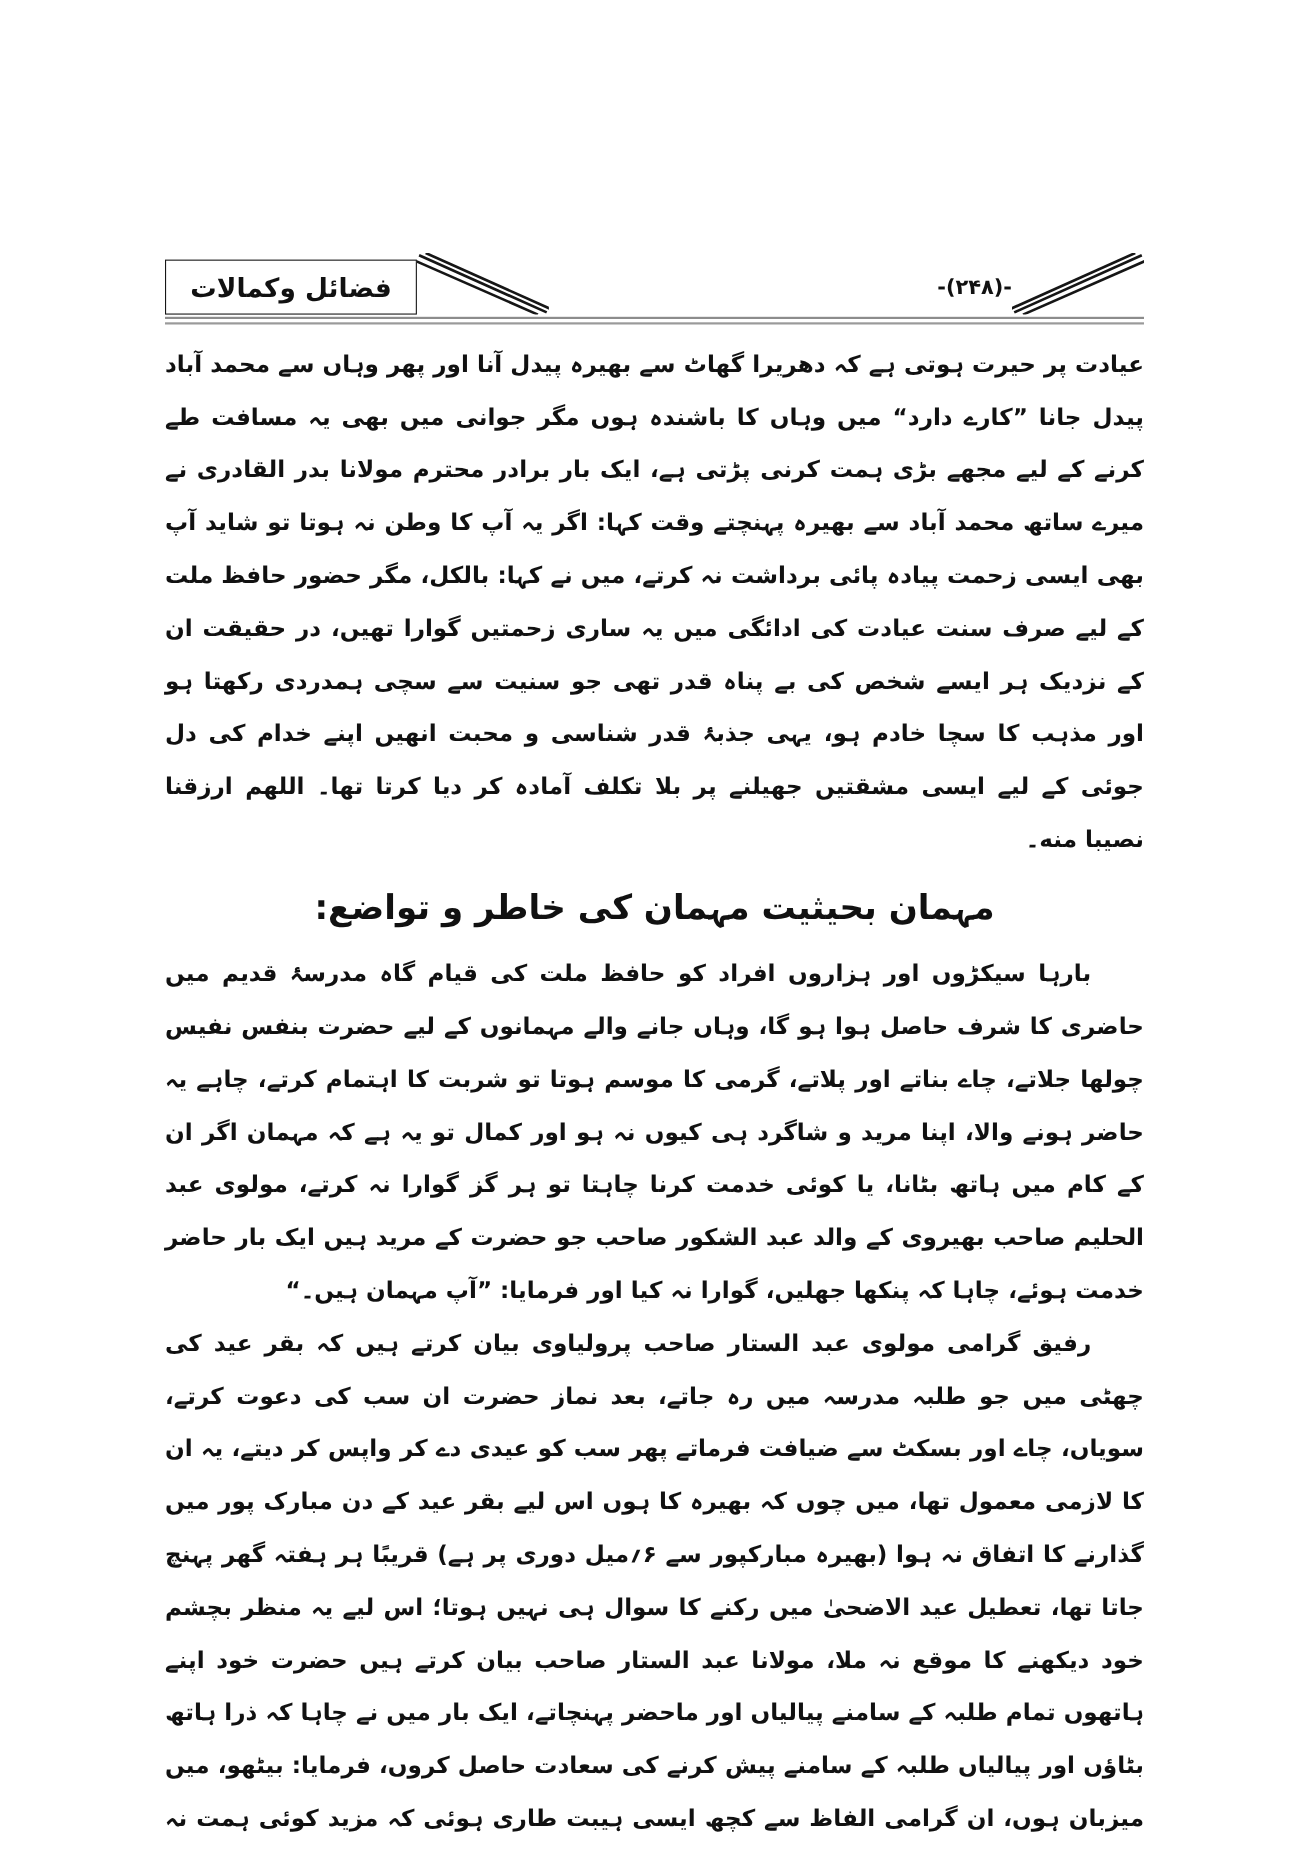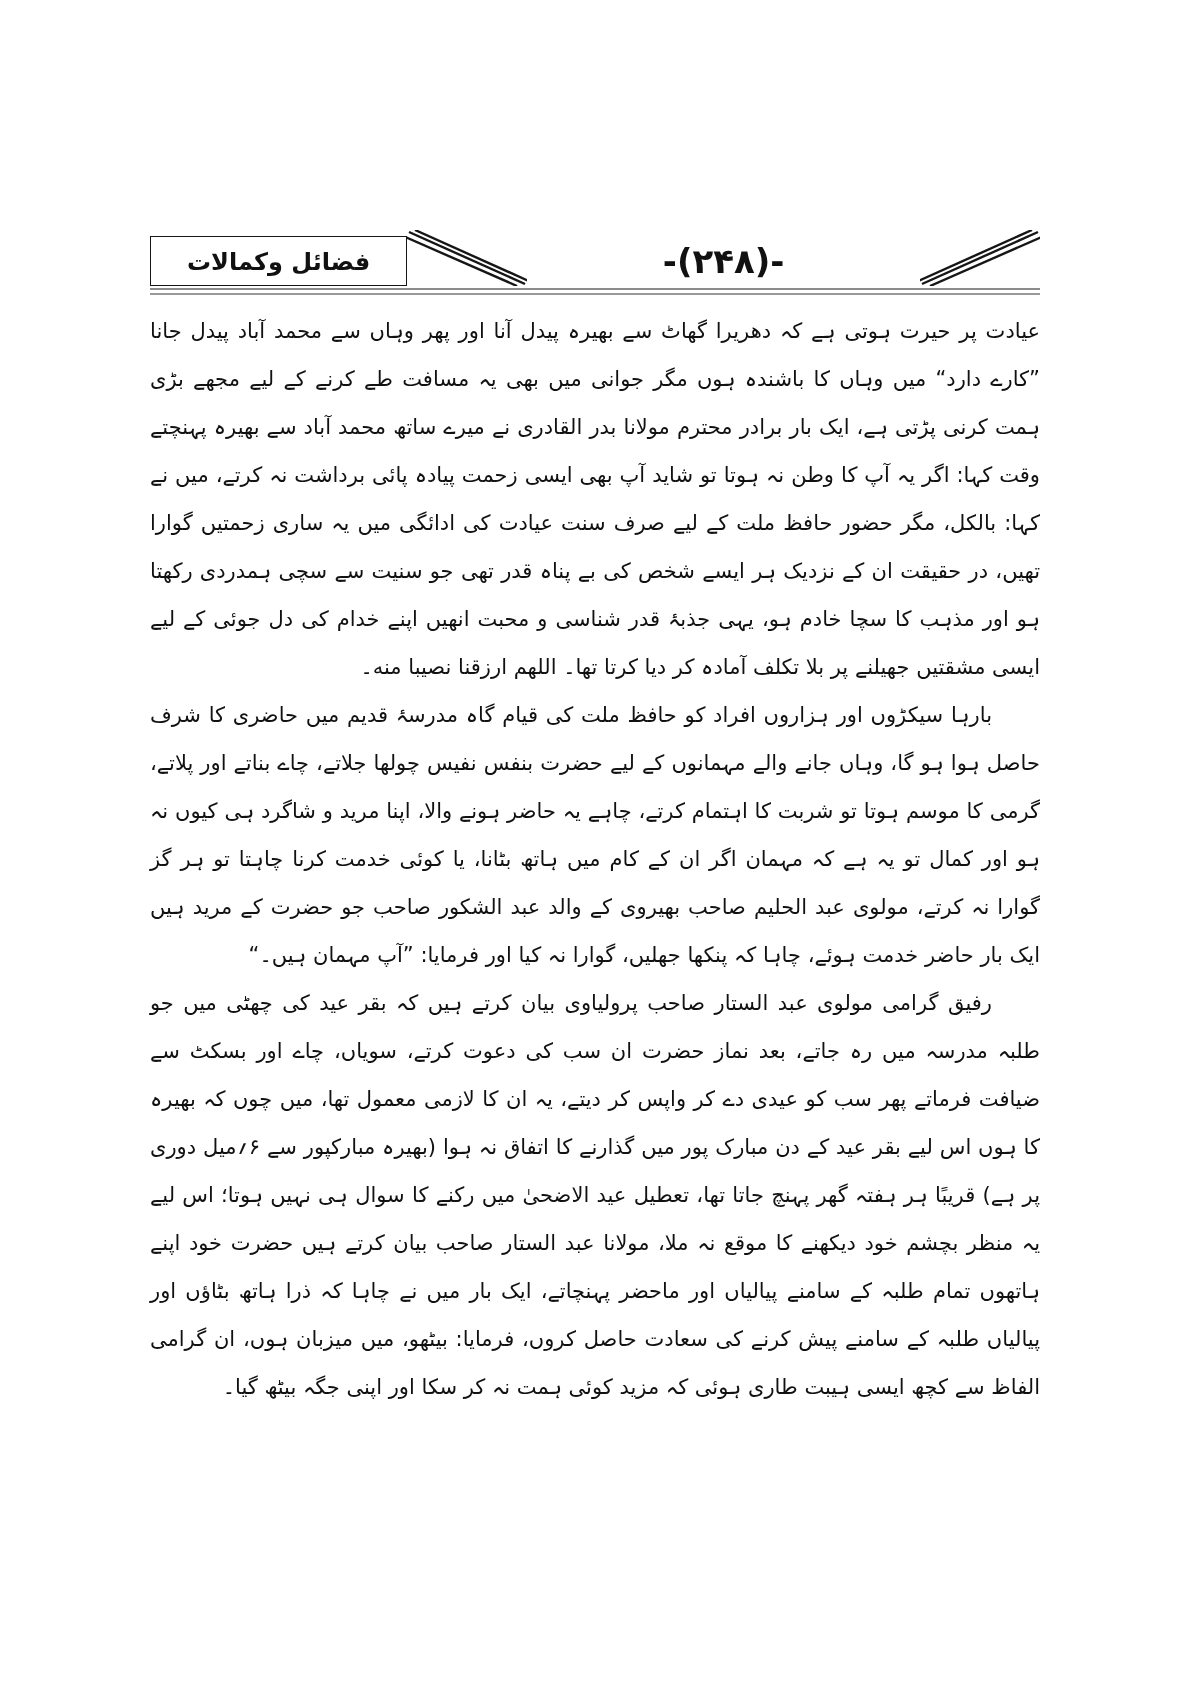--- a/index.html
+++ b/index.html
@@ -33,59 +33,59 @@
   .hdr-side {
     display: flex;
     align-items: flex-end;
     height: 58px;
   }
   .hdr-box {
     border: 1.6px solid #161616;
     background: #ffffff;
     height: 50px;
     line-height: 50px;
-    padding: 0 36px;
+    padding: 0 22px;
     font-size: 24px;
     font-weight: bold;
     white-space: nowrap;
     box-sizing: border-box;
   }
   .diag {
     display: block;
     height: 56px;
     width: 120px;
   }
   .diag line {
     stroke: #161616;
     stroke-width: 2.4;
   }
   .hdr-center {
     flex: 1;
-    text-align: center;
-    font-size: 34px;
+    font-size: 19px;
     font-weight: 600;
     line-height: 50px;
     letter-spacing: 1px;
   }
   .rule {
     height: 3px;
     border-top: 2.5px solid #8c8c8c;
     border-bottom: 2px solid #9a9a9a;
     margin-top: 2px;
   }
   
   .bodytext {
     margin-top: 12px;
     font-size: 21px;
     line-height: 48px;
     text-align: justify;
   }
   .para {
     margin: 0;
     text-indent: 48px; 
+    font-weight: bold;
   }
   .para.no-indent {
     text-indent: 0;
   }
   .heading {
     margin: 6px 0 4px 0;
     text-align: center;
     font-size: 31px;
     font-weight: bold;
     line-height: 64px;
@@ -119,20 +119,21 @@
         <div class="hdr-box">فضائل وکمالات</div>
       </div>
     </div>
 
     <div class="rule"></div>
 
     <div class="bodytext">
 
       <p class="para no-indent">عیادت پر حیرت ہوتی ہے کہ دھریرا گھاٹ سے بھیرہ پیدل آنا اور پھر وہاں سے محمد آباد پیدل جانا ”کارے دارد“ میں وہاں کا باشندہ ہوں مگر جوانی میں بھی یہ مسافت طے کرنے کے لیے مجھے بڑی ہمت کرنی پڑتی ہے، ایک بار برادر محترم مولانا بدر القادری نے میرے ساتھ محمد آباد سے بھیرہ پہنچتے وقت کہا: اگر یہ آپ کا وطن نہ ہوتا تو شاید آپ بھی ایسی زحمت پیادہ پائی برداشت نہ کرتے، میں نے کہا: بالکل، مگر حضور حافظ ملت کے لیے صرف سنت عیادت کی ادائگی میں یہ ساری زحمتیں گوارا تھیں، در حقیقت ان کے نزدیک ہر ایسے شخص کی بے پناہ قدر تھی جو سنیت سے سچی ہمدردی رکھتا ہو اور مذہب کا سچا خادم ہو، یہی جذبۂ قدر شناسی و محبت انھیں اپنے خدام کی دل جوئی کے لیے ایسی مشقتیں جھیلنے پر بلا تکلف آمادہ کر دیا کرتا تھا۔ اللهم ارزقنا نصیبا منه۔</p>
 
+      <h2 class="heading">مہمان بحیثیت مہمان کی خاطر و تواضع:</h2>
 
       <p class="para">بارہا سیکڑوں اور ہزاروں افراد کو حافظ ملت کی قیام گاہ مدرسۂ قدیم میں حاضری کا شرف حاصل ہوا ہو گا، وہاں جانے والے مہمانوں کے لیے حضرت بنفس نفیس چولھا جلاتے، چاے بناتے اور پلاتے، گرمی کا موسم ہوتا تو شربت کا اہتمام کرتے، چاہے یہ حاضر ہونے والا، اپنا مرید و شاگرد ہی کیوں نہ ہو اور کمال تو یہ ہے کہ مہمان اگر ان کے کام میں ہاتھ بٹانا، یا کوئی خدمت کرنا چاہتا تو ہر گز گوارا نہ کرتے، مولوی عبد الحلیم صاحب بھیروی کے والد عبد الشکور صاحب جو حضرت کے مرید ہیں ایک بار حاضر خدمت ہوئے، چاہا کہ پنکھا جھلیں، گوارا نہ کیا اور فرمایا: ”آپ مہمان ہیں۔“</p>
 
       <p class="para">رفیق گرامی مولوی عبد الستار صاحب پرولیاوی بیان کرتے ہیں کہ بقر عید کی چھٹی میں جو طلبہ مدرسہ میں رہ جاتے، بعد نماز حضرت ان سب کی دعوت کرتے، سویاں، چاے اور بسکٹ سے ضیافت فرماتے پھر سب کو عیدی دے کر واپس کر دیتے، یہ ان کا لازمی معمول تھا، میں چوں کہ بھیرہ کا ہوں اس لیے بقر عید کے دن مبارک پور میں گذارنے کا اتفاق نہ ہوا (بھیرہ مبارکپور سے ۶؍میل دوری پر ہے) قریبًا ہر ہفتہ گھر پہنچ جاتا تھا، تعطیل عید الاضحیٰ میں رکنے کا سوال ہی نہیں ہوتا؛ اس لیے یہ منظر بچشم خود دیکھنے کا موقع نہ ملا، مولانا عبد الستار صاحب بیان کرتے ہیں حضرت خود اپنے ہاتھوں تمام طلبہ کے سامنے پیالیاں اور ماحضر پہنچاتے، ایک بار میں نے چاہا کہ ذرا ہاتھ بٹاؤں اور پیالیاں طلبہ کے سامنے پیش کرنے کی سعادت حاصل کروں، فرمایا: بیٹھو، میں میزبان ہوں، ان گرامی الفاظ سے کچھ ایسی ہیبت طاری ہوئی کہ مزید کوئی ہمت نہ کر سکا اور اپنی جگہ بیٹھ گیا۔</p>
 
 
     </div>
   </div>
 </div>
 

